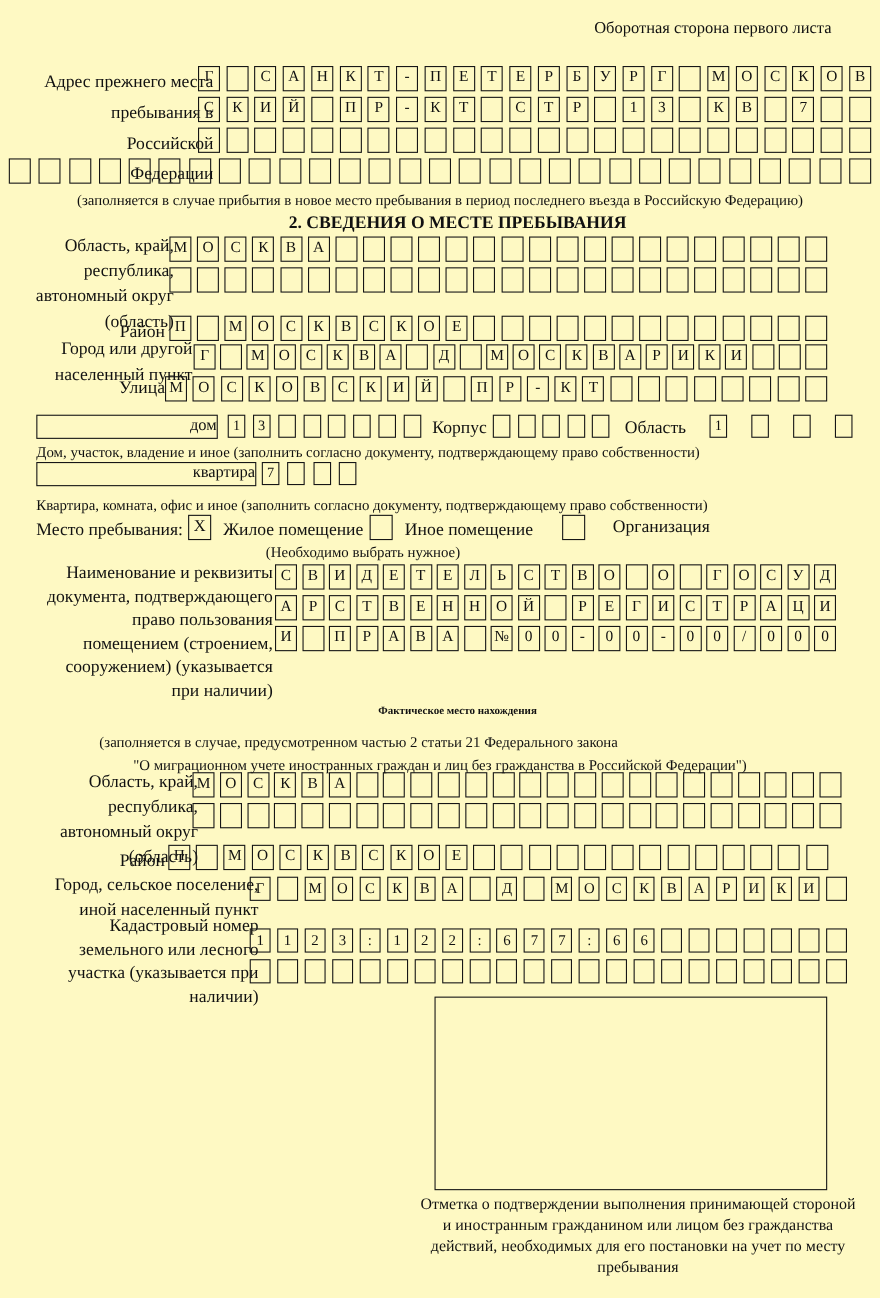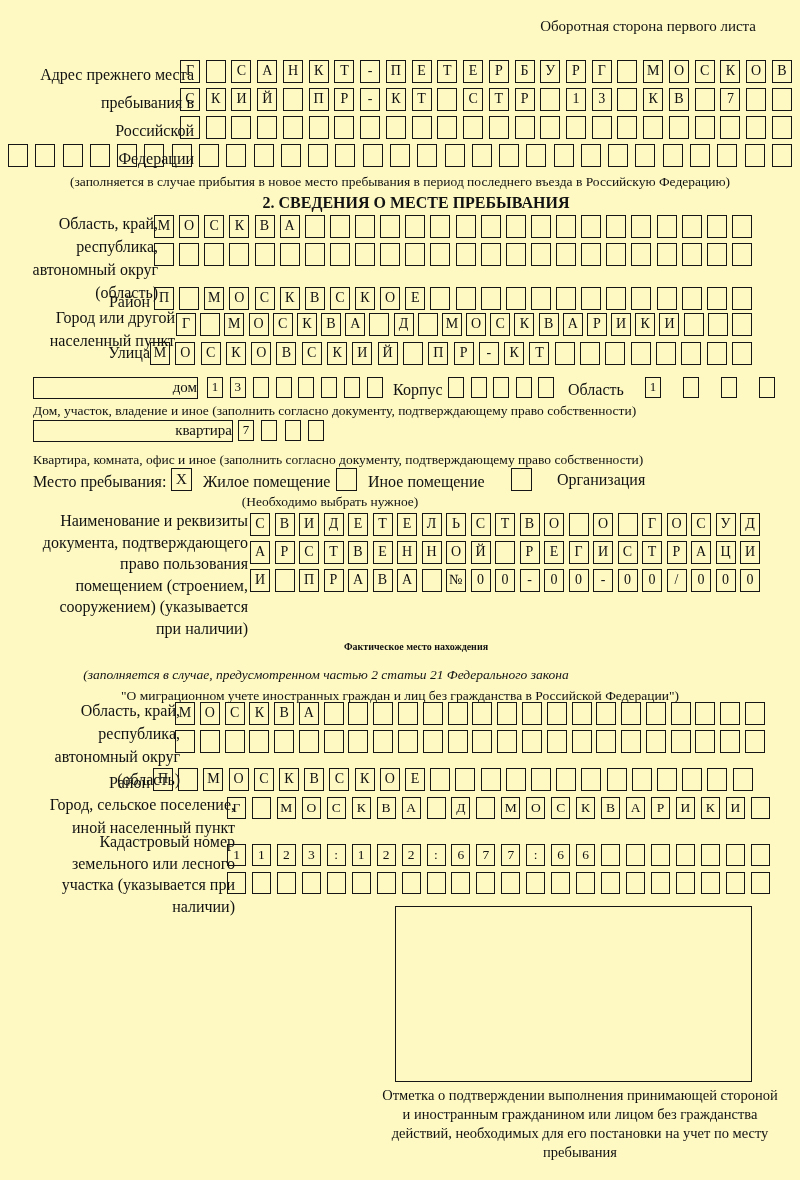--- a/index.html
+++ b/index.html
@@ -63,21 +63,21 @@
   #stay-cb2{top:468px;left:336px;}
   #stay-opt2{top:470px;left:368px;}
   #stay-cb3{top:468px;left:511px;}
   #stay-opt3{top:468px;left:557px;}
   #stay-note{top:493px;left:180px;width:300px;}
   #doc-label{top:510px;left:36px;width:212px;line-height:21.5px;}
   #doc-row1{top:513px;left:250px;width:510px;}
   #doc-row2{top:541px;left:250px;width:510px;}
   #doc-row3{top:569px;left:250px;width:510px;}
   #fact-title{top:641px;left:0;width:800px;font-size:10px;}
-  #fact-note1{top:666px;left:0;width:652px;font-style:italic;}
+  #fact-note1{top:666px;left:0;width:652px;}
   #fact-note2{top:687px;left:0;width:800px;}
   #fact-region-label{top:699px;left:30px;width:150px;}
   #fact-region-row1{top:702px;left:175px;width:590px;}
   #fact-region-row2{top:730px;left:175px;width:590px;}
   #fact-district-label{top:771px;left:30px;width:120px;}
   #fact-district-row{top:768px;left:153px;width:600px;}
   #fact-city-label{top:793px;left:30px;width:205px;}
   #fact-city-row{top:797px;left:227px;width:543px;}
   #fact-cad-label{top:831px;left:30px;width:205px;line-height:21.5px;}
   #fact-cad-row1{top:844px;left:227px;width:543px;}

